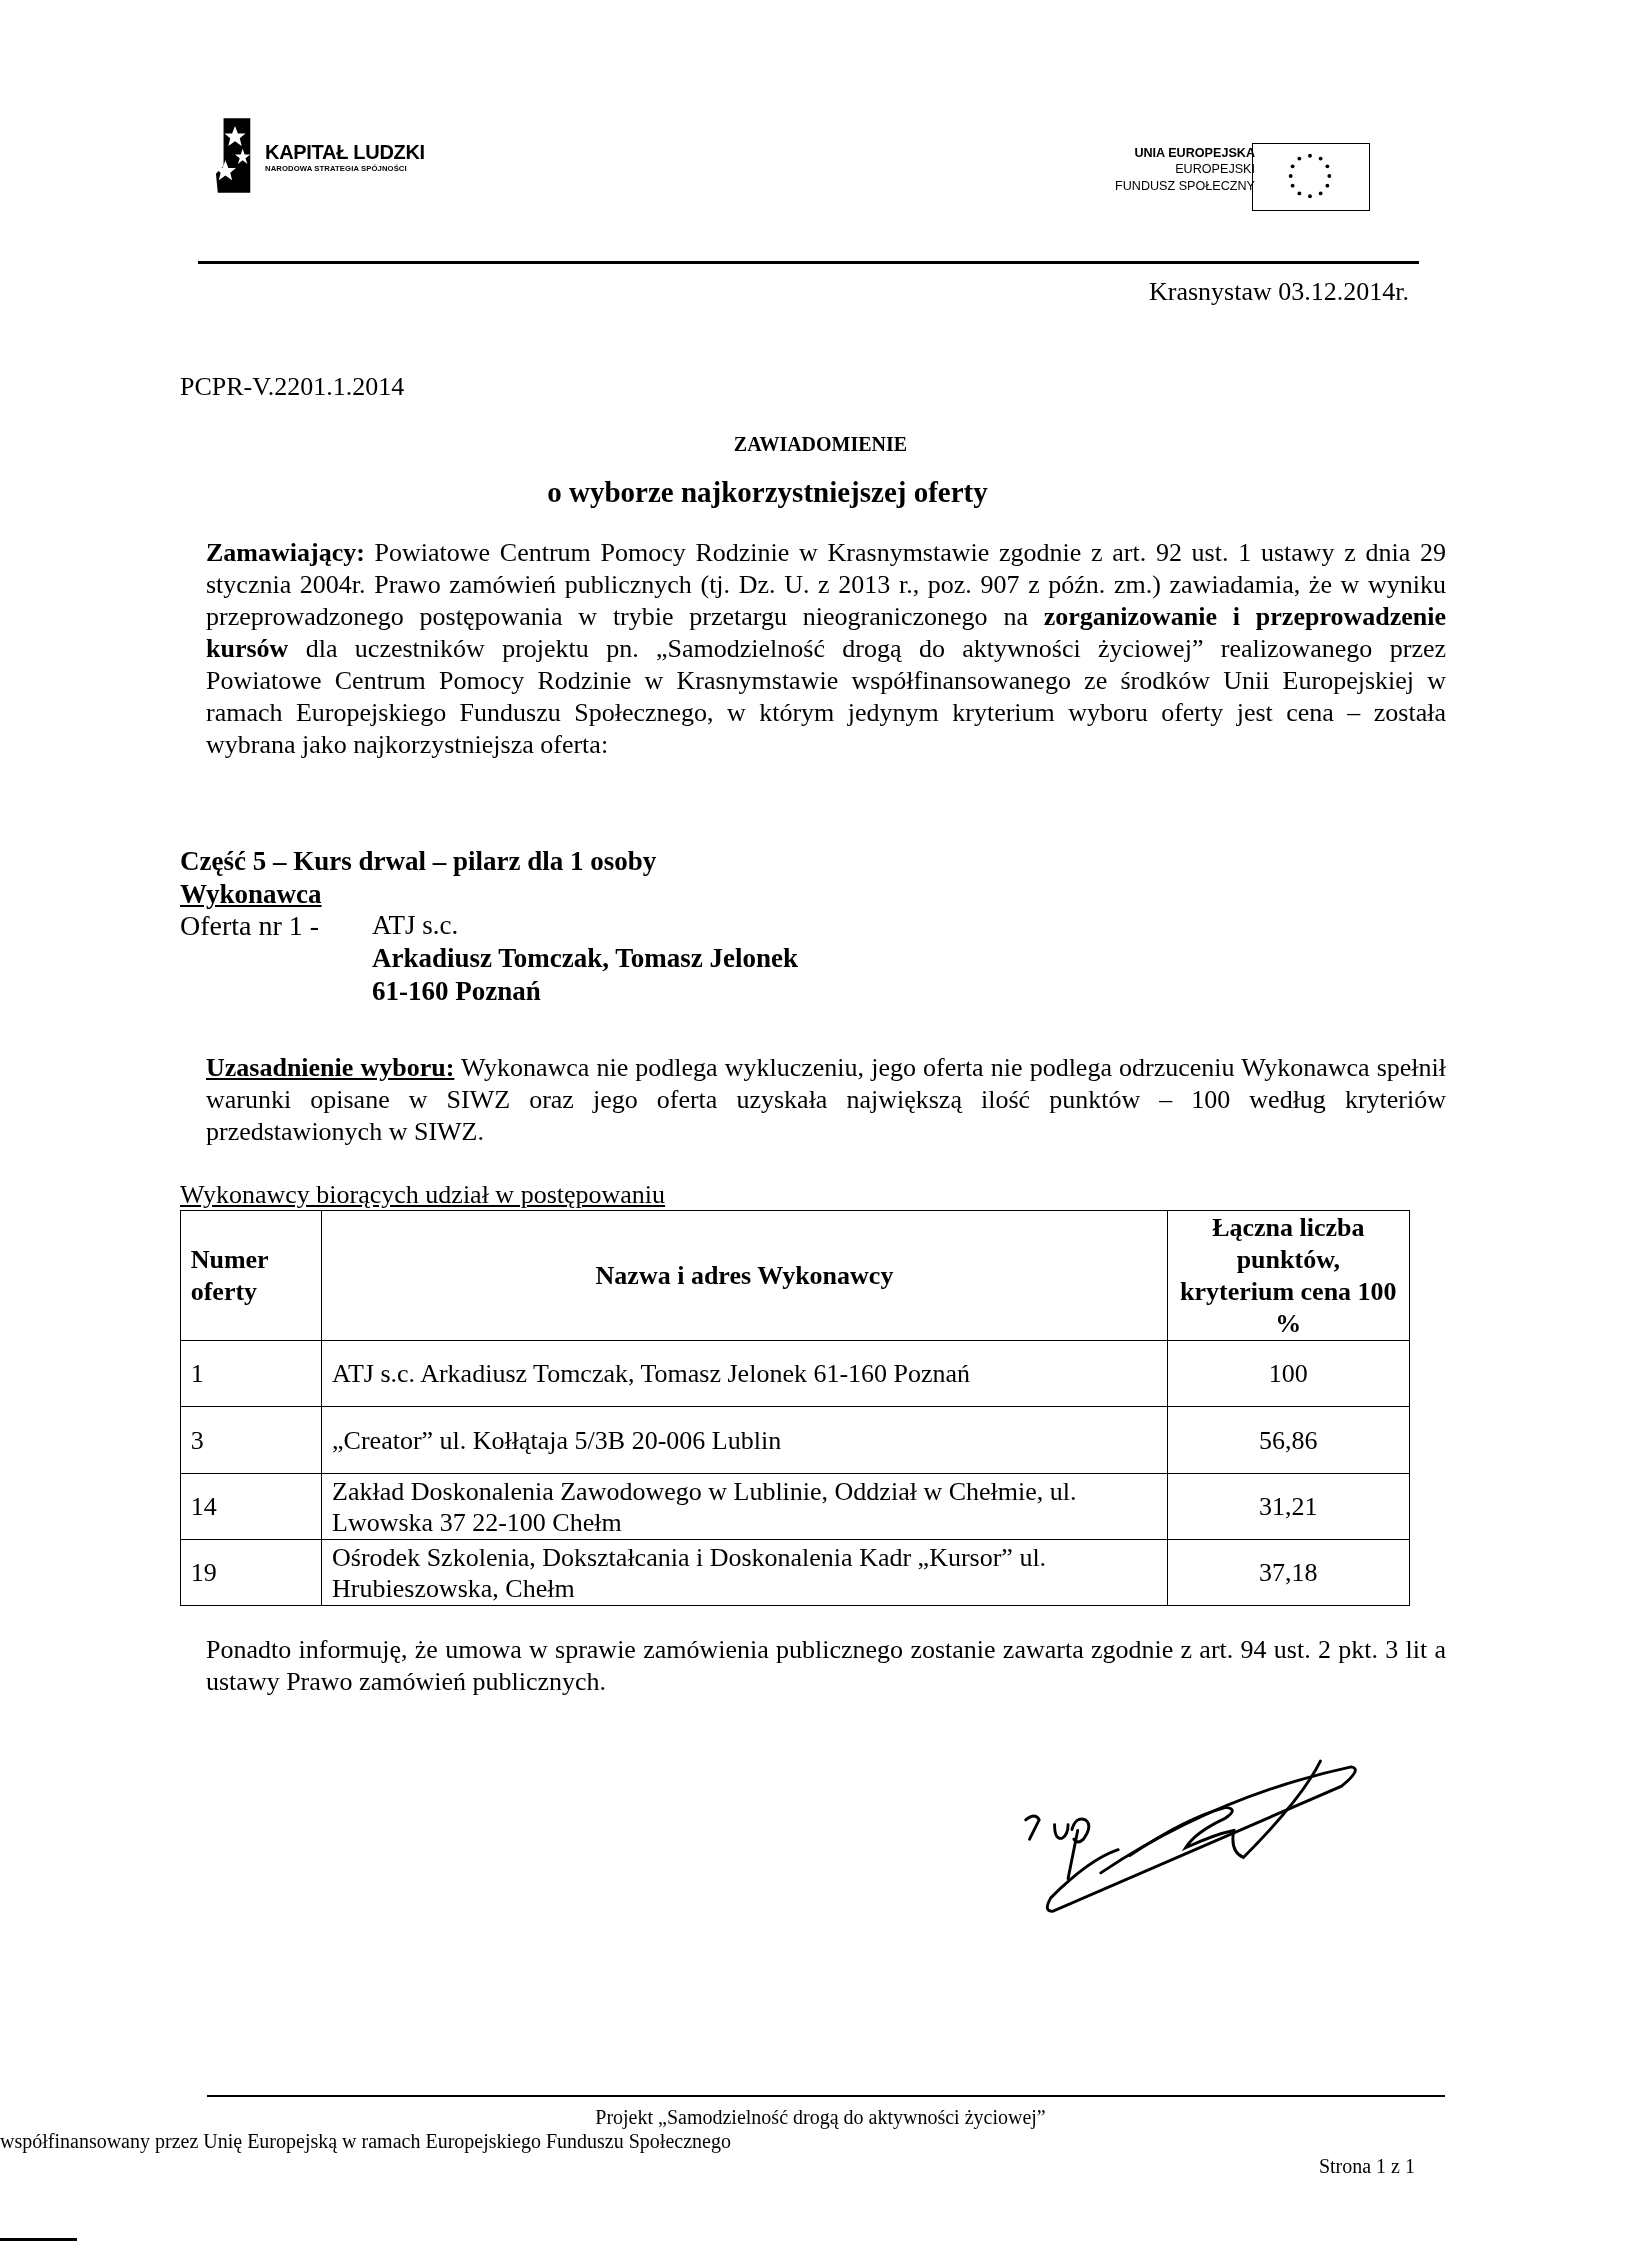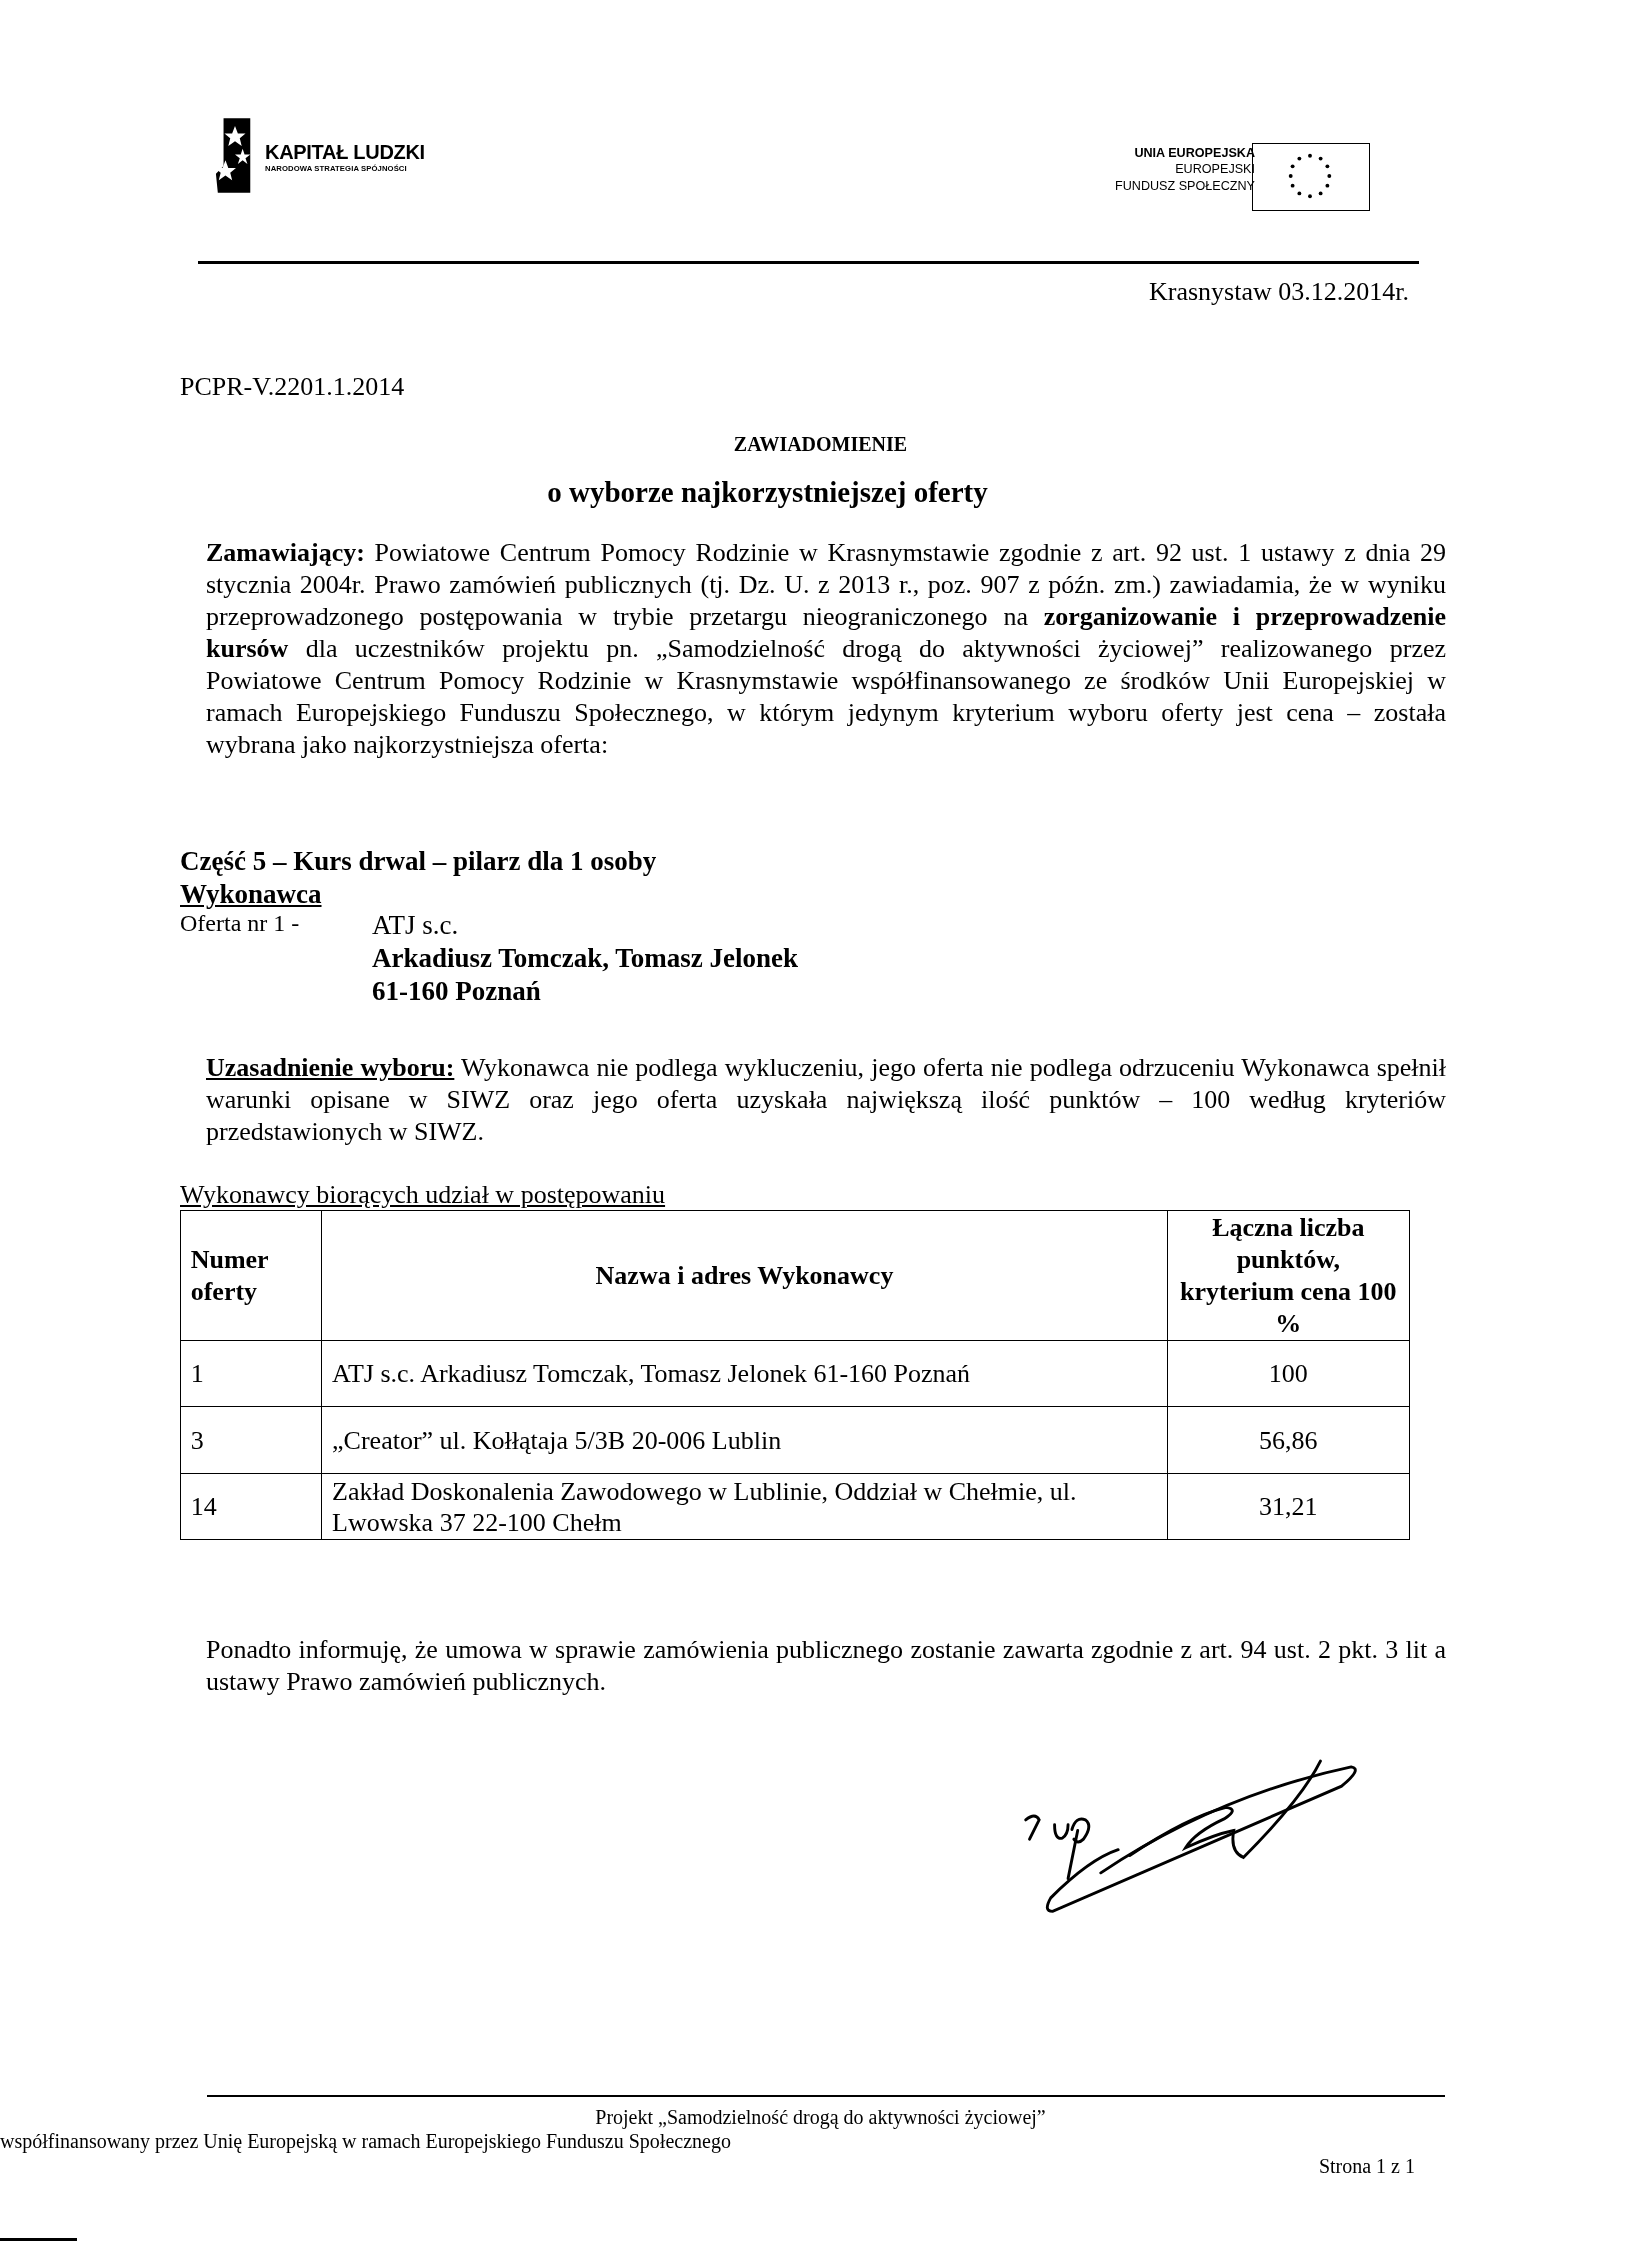--- a/index.html
+++ b/index.html
@@ -15,21 +15,21 @@
   .eu-flag { left:1252px; top:143px; width:118px; height:68px; border:1.9px solid #000; box-sizing:border-box; }
   .date { right:232px; top:277px; font-size:26px; }
   .ref { left:180px; top:372px; font-size:26px; }
   .title { left:0; width:1641px; top:433px; text-align:center; font-size:20px; font-weight:bold; }
   .subtitle { left:0; width:1535px; top:476px; text-align:center; font-size:29px; font-weight:bold; }
   .para { position:absolute; left:180px; width:1240px; font-size:26px; line-height:32px; text-align:justify;margin-left:26px; }
   .bold { font-weight:bold; }
   .uline { text-decoration:underline; }
   .czesc { left:180px; top:846px; font-size:27px; font-weight:bold; }
   .wyk { left:180px; top:879px; font-size:27px; font-weight:bold; text-decoration:underline; }
-  .oferta-lbl { left:180px; top:910px; font-size:24px; }
+  .oferta-lbl { left:180px; top:910px; font-size:28px; }
   .oferta-l1 { left:372px; top:910px; font-size:27px; font-weight:normal; }
   .oferta-l2 { left:372px; top:943px; font-size:27px; font-weight:bold; }
   .oferta-l3 { left:372px; top:976px; font-size:27px; font-weight:bold; }
   .tbl-cap { left:180px; top:1180px; font-size:26px; }
   .tbl-cap span { text-decoration:underline; }
   table.offers { position:absolute; left:180px; top:1210px; width:1230px; border-collapse:collapse; font-size:26px; }
   table.offers th, table.offers td { border:1.9px solid #000; padding:0 9.7px; }
   table.offers th { font-weight:bold; line-height:32px; height:129px; }
   table.offers td { line-height:31px; }
   .c-num { width:121px; text-align:left; }
@@ -121,20 +121,25 @@
     <tr class="row2">
       <td class="c-num">3</td>
       <td class="c-name">„Creator” ul. Kołłątaja 5/3B 20-006 Lublin</td>
       <td class="c-pts">56,86</td>
     </tr>
     <tr class="row3">
       <td class="c-num">14</td>
       <td class="c-name">Zakład Doskonalenia Zawodowego w Lublinie, Oddział w Chełmie, ul. Lwowska 37 22-100 Chełm</td>
       <td class="c-pts">31,21</td>
     </tr>
+    <tr class="row4">
+      <td class="c-num">19</td>
+      <td class="c-name">Ośrodek Szkolenia, Dokształcania i Doskonalenia Kadr „Kursor” ul. Hrubieszowska, Chełm</td>
+      <td class="c-pts">37,18</td>
+    </tr>
   </tbody>
 </table>
 
 <div class="para" style="top:1634px;">Ponadto informuję, że umowa w sprawie zamówienia publicznego zostanie zawarta zgodnie z art. 94 ust. 2 pkt. 3 lit a ustawy Prawo zamówień publicznych.</div>
 
 <div class="abs signature">
   <svg width="425" height="183" viewBox="0 0 440 190" fill="none" stroke="#000" stroke-width="3" stroke-linecap="round">
     <path d="M52 85 q10 -8 14 0 q-6 12 -10 20"></path>
     <path d="M82 90 q0 16 8 14 q6 -4 6 -14 M100 95 q4 -14 14 -10 q8 6 -2 20 q-6 6 -10 0 M106 96 l-10 50"></path>
     <path d="M130 140 q120 -80 260 -110 q12 2 -10 20 q-160 70 -300 130 q-10 0 -2 -14 q40 -40 70 -50"></path>

